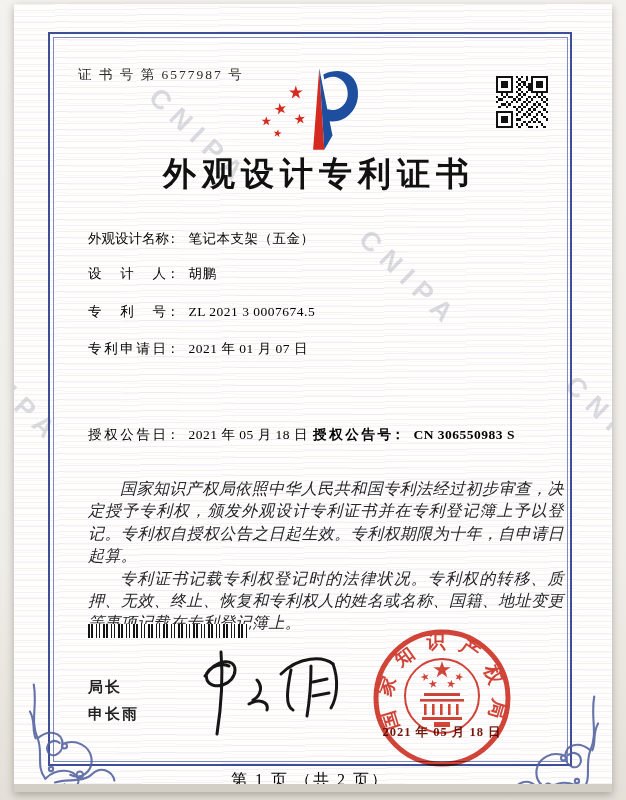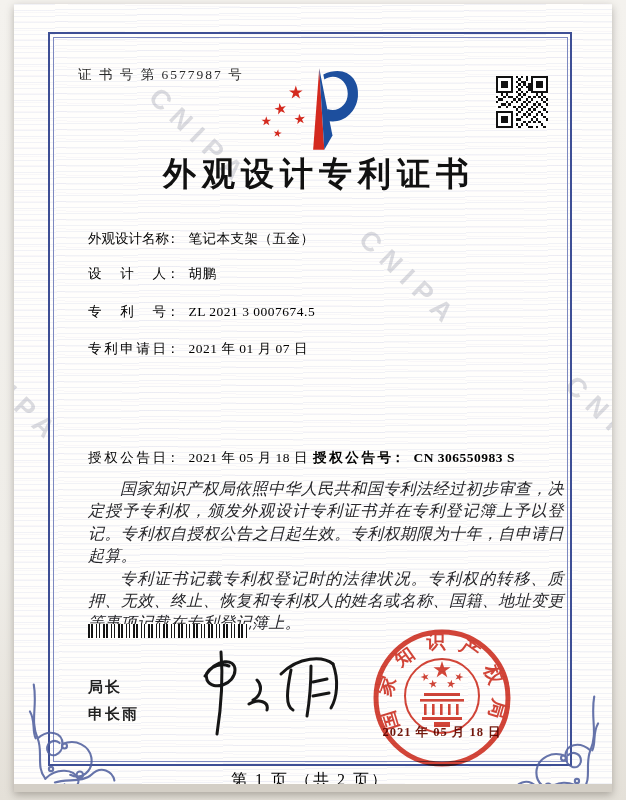--- a/index.html
+++ b/index.html
@@ -121,21 +121,21 @@
   </div>
   <div class="frow" style="top:261px">
     <span class="flabel">设计人</span><span>：</span><span class="fvalue">胡鹏</span>
   </div>
   <div class="frow" style="top:299px">
     <span class="flabel">专利号</span><span>：</span><span class="fvalue">ZL 2021 3 0007674.5</span>
   </div>
   <div class="frow" style="top:336px">
     <span class="flabel">专利申请日</span><span>：</span><span class="fvalue">2021 年 01 月 07 日</span>
   </div>
-  <div class="frow" style="top:445px">
+  <div class="frow" style="top:422px">
     <span class="flabel">授权公告日</span><span>：</span><span class="fvalue">2021 年 05 月 18 日</span>
     <span class="fgroup2">
       <span class="flabel">授权公告号</span><span>：</span><span class="fvalue">CN 306550983 S</span>
     </span>
   </div>
 
   <div class="paras">
     <p>国家知识产权局依照中华人民共和国专利法经过初步审查，决定授予专利权，颁发外观设计专利证书并在专利登记簿上予以登记。专利权自授权公告之日起生效。专利权期限为十年，自申请日起算。</p>
     <p>专利证书记载专利权登记时的法律状况。专利权的转移、质押、无效、终止、恢复和专利权人的姓名或名称、国籍、地址变更等事项记载在专利登记簿上。</p>
   </div>

